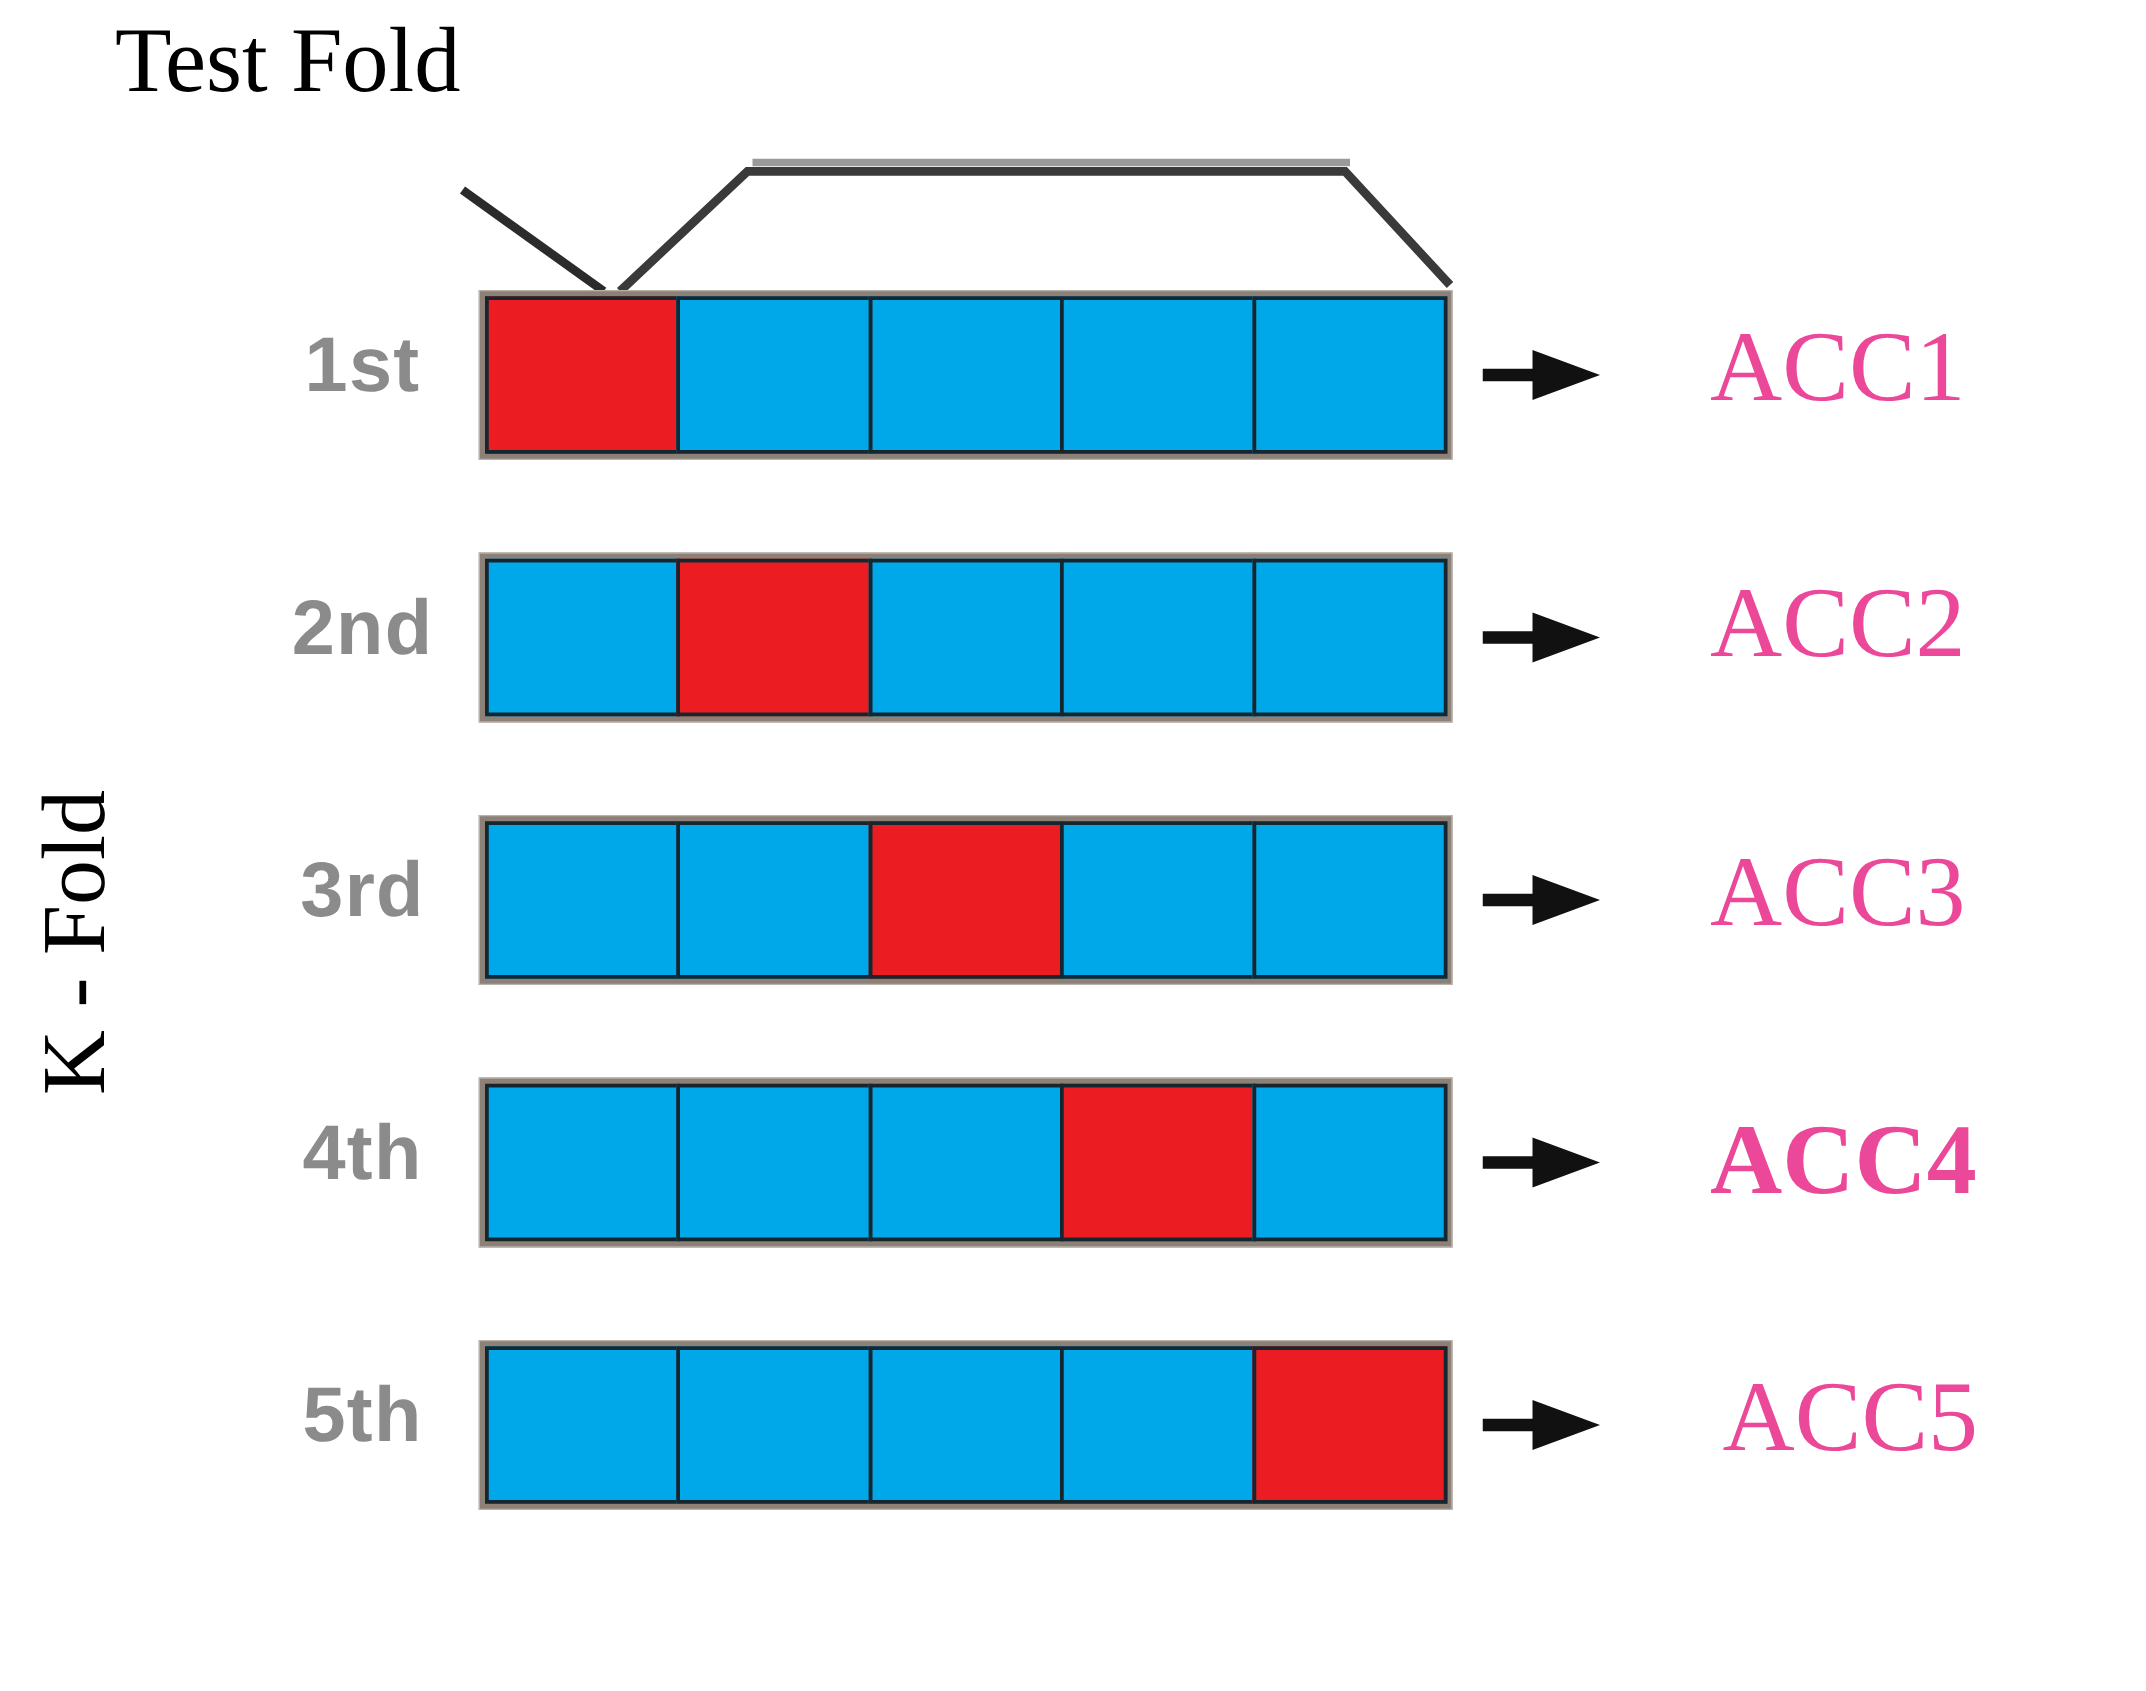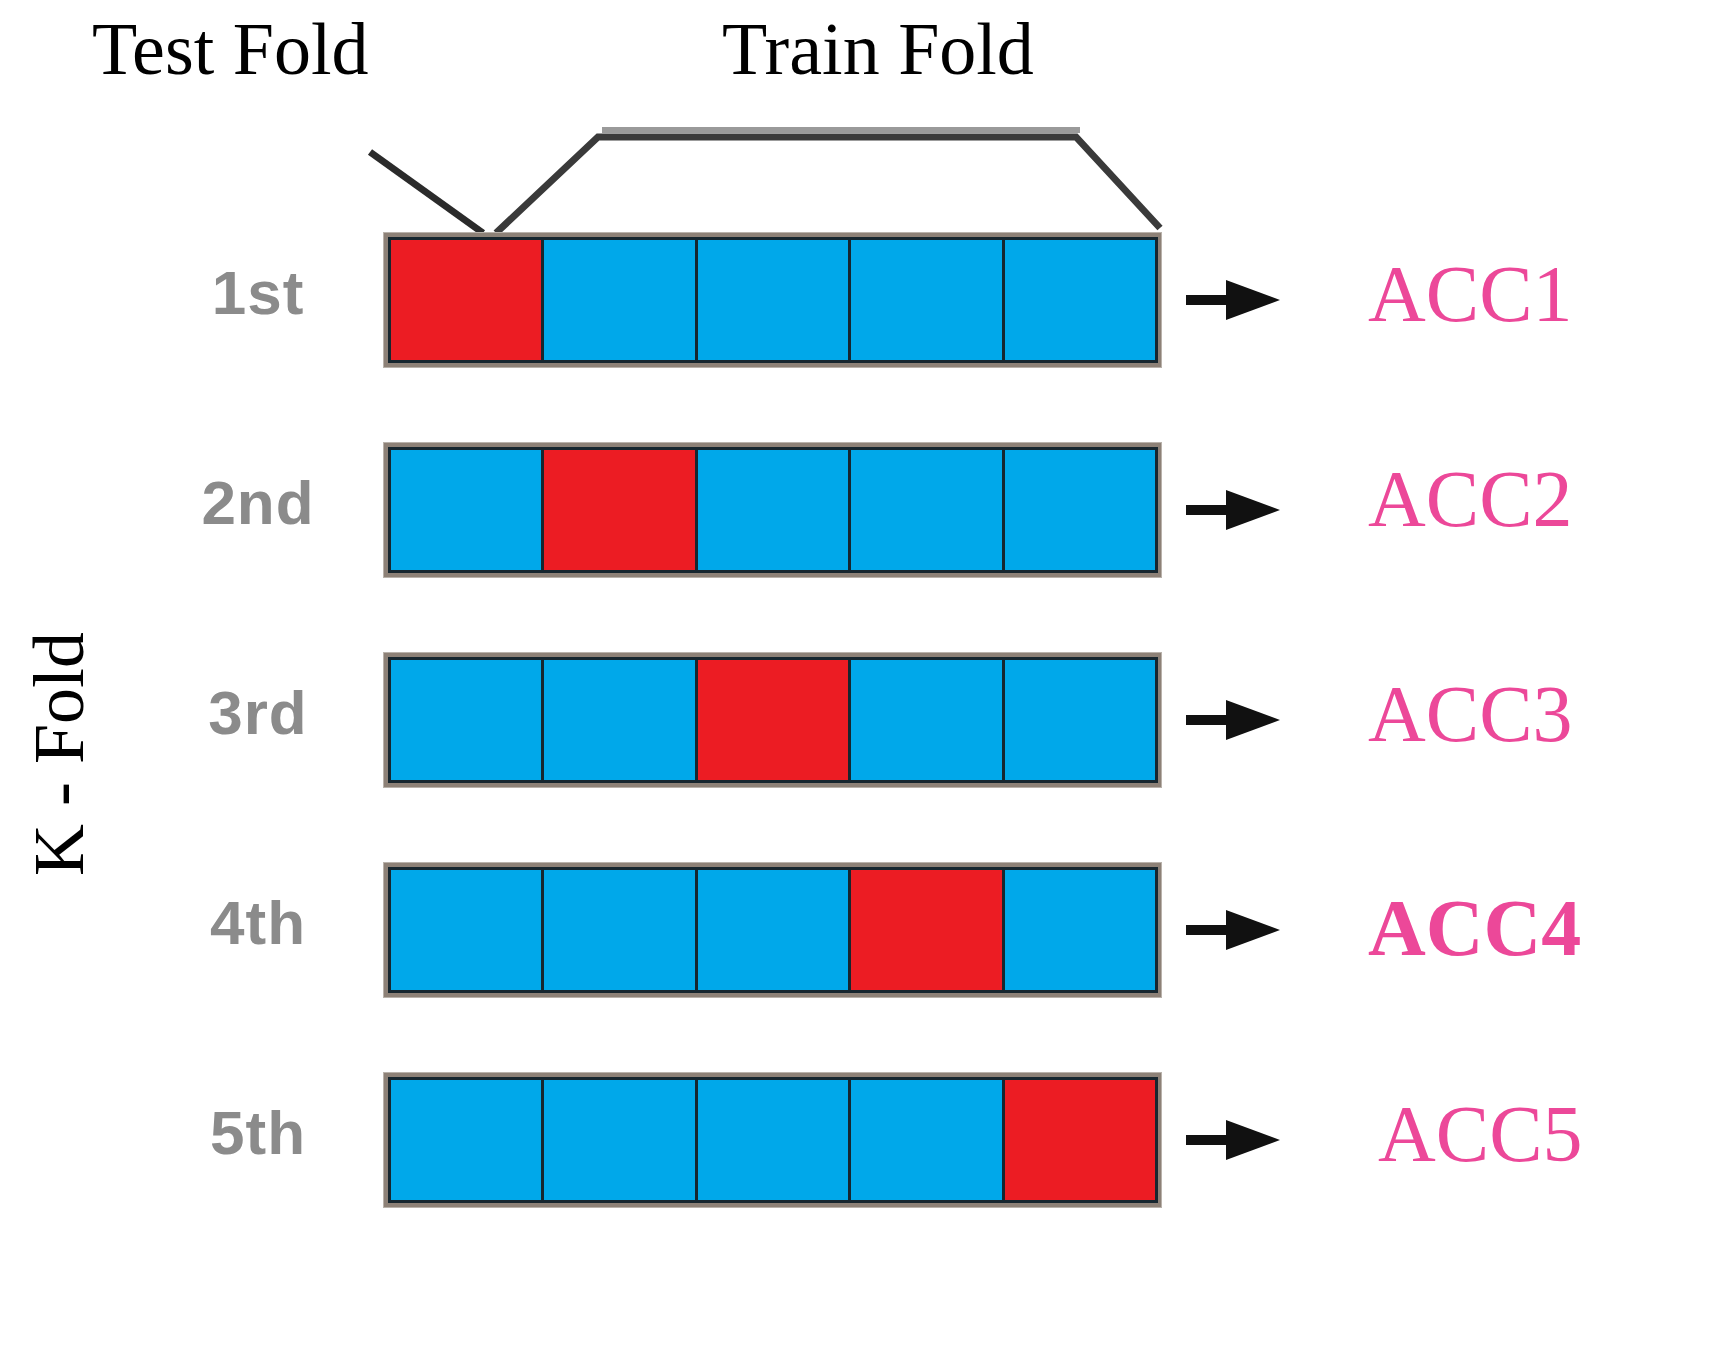--- a/index.html
+++ b/index.html
@@ -82,21 +82,21 @@
     border: 3px solid #16262f;
     margin-right: -3px;
   }
   .fold-cell:last-child { margin-right: 0; }
   .cell-train { background: #00a8ea; }
   .cell-test  { background: #ec1c23; }
 
   
   .row-label {
     position: absolute;
-    left: 170px;
+    left: 202px;
     width: 176px;
     text-align: center;
     font-family: "Liberation Sans", sans-serif;
     font-weight: 700;
     font-size: 62px;
     color: #8b8b8b;
     letter-spacing: 1px;
     line-height: 1;
     white-space: nowrap;
   }
@@ -120,21 +120,20 @@
     line-height: 1;
   }
 </style>
 </head>
 <body>
 
 <div id="canvas">
 
   <div class="heading" id="test-fold-heading">Test Fold</div>
 
-  <div class="heading" id="train-fold-heading">Train Fold</div>
 
   <div id="kfold-axis-label">K - Fold</div>
 
   <svg id="bracket-group" viewBox="0 0 860 125" preserveAspectRatio="none">
 
     <path d="M 30 32 L 143 113" fill="none" stroke="#2b2b2b" stroke-width="7" stroke-linecap="butt"></path>
 
     <path d="M 156 113 L 258 17 L 736 17 L 820 108" fill="none" stroke="#3a3a3a" stroke-width="7" stroke-linejoin="miter" stroke-linecap="butt"></path>
     <path d="M 262 10 L 740 10" fill="none" stroke="#9a9a9a" stroke-width="6" stroke-linecap="butt"></path>
   </svg>

